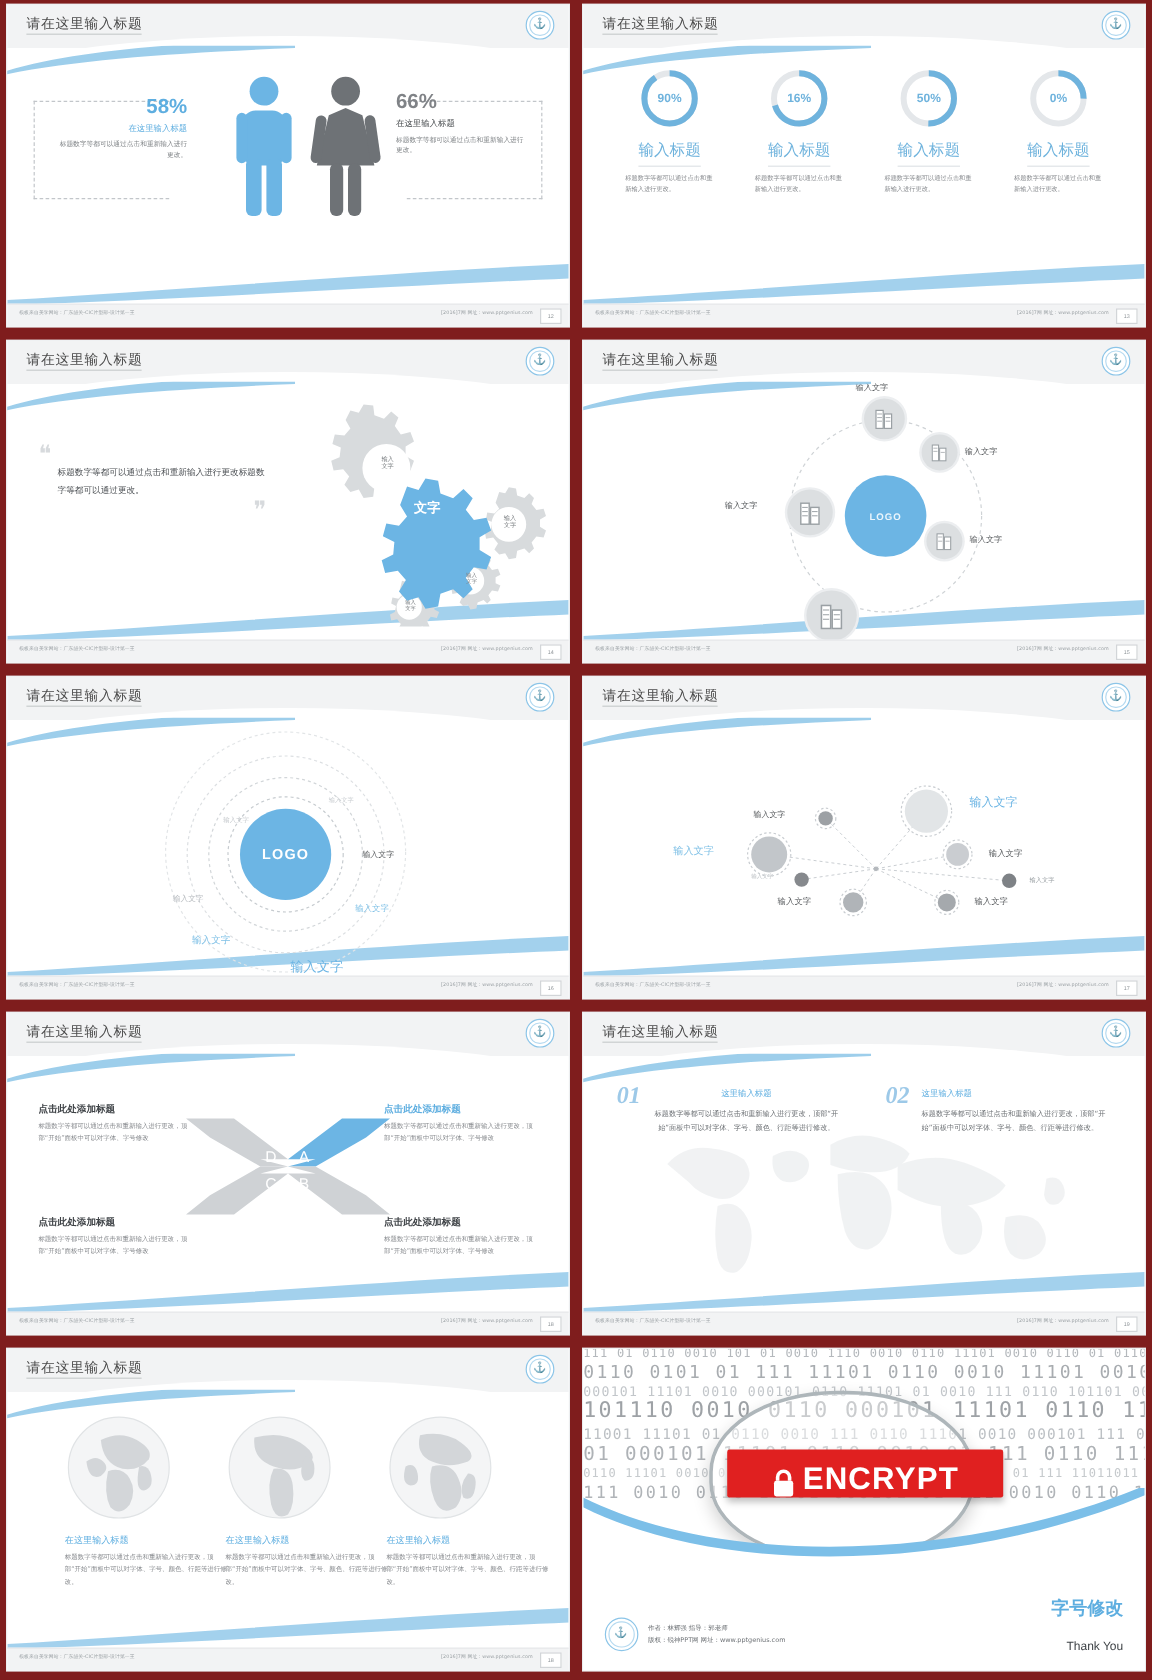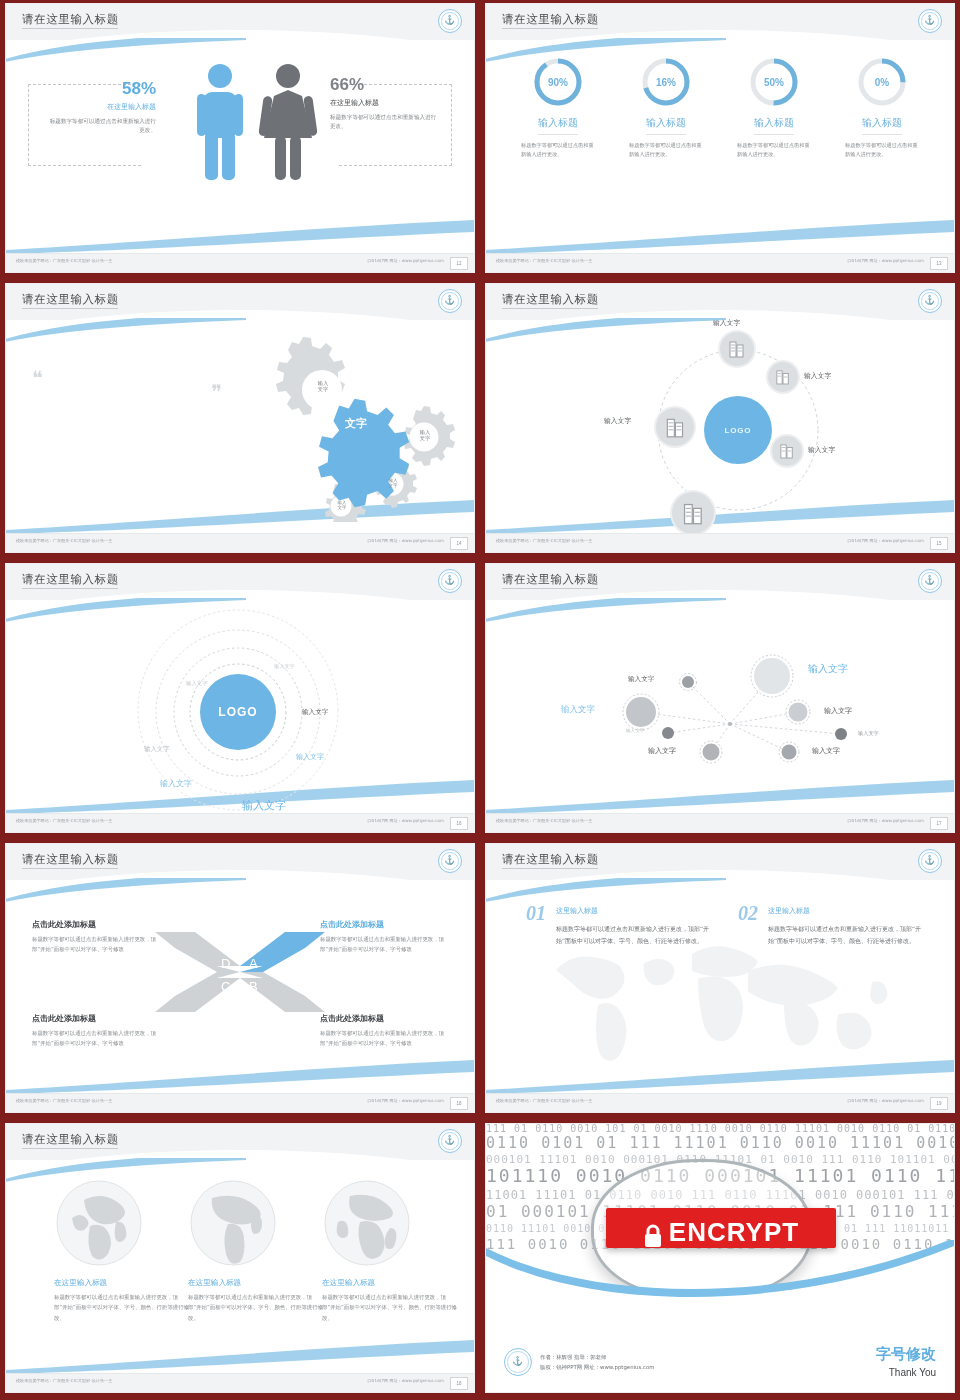--- a/index.html
+++ b/index.html
@@ -61,21 +61,21 @@
   .fig-man{left:186px;}
   .fig-woman{left:252px;}
 
   
   .donuts{position:absolute;left:0;top:16px;width:100%;display:flex;justify-content:center;gap:22px;}
   .donut-col{width:86px;text-align:center;}
   .donut{position:relative;width:52px;height:52px;margin:0 auto;}
   .donut svg{display:block;}
   .donut-val{position:absolute;left:0;top:0;width:100%;height:100%;display:flex;align-items:center;
     justify-content:center;font-size:10px;font-weight:bold;color:#6fb3dd;}
-  .donut-label{margin-top:8px;font-size:10px;color:#6fb3dd;padding-bottom:4px;border-bottom:1px solid #dfe3e6;
+  .donut-label{margin-top:8px;font-size:13px;color:#6fb3dd;padding-bottom:4px;border-bottom:1px solid #dfe3e6;
     display:inline-block;}
   .donut-note{margin-top:6px;font-size:5.2px;color:#86898d;line-height:1.7;text-align:left;padding:0 6px;}
 
   
   .quote-block{position:absolute;left:26px;top:52px;width:190px;}
   .qmark{font-size:20px;color:#d7dadd;font-family:"DejaVu Serif",serif;line-height:.6;}
   .qtext{font-size:7.2px;color:#4d5155;line-height:2.15;margin-left:16px;margin-top:2px;}
   .qmark2{font-size:20px;color:#d7dadd;font-family:"DejaVu Serif",serif;text-align:right;line-height:.6;margin-top:2px;}
   .gears{position:absolute;right:10px;top:12px;width:230px;height:190px;}
   .gear-txt{position:absolute;text-align:center;line-height:1.15;color:#7d8184;font-size:5.2px;}
@@ -127,21 +127,21 @@
     display:flex;align-items:flex-end;justify-content:center;gap:6px;z-index:3;
     box-shadow:0 3px 6px rgba(0,0,0,.25);margin-left:24px;}
   .enctext{color:#ffffff;font-size:26px;font-weight:bold;letter-spacing:1px;font-family:"Liberation Sans",sans-serif;}
   .lens{position:absolute;left:105px;top:35px;width:215px;height:135px;border-radius:48% 48% 46% 46%;
     border:3px solid #aeb6ba;background:rgba(255,255,255,.45);z-index:2;box-shadow:0 6px 14px rgba(0,0,0,.18);}
   .enc-curve{position:absolute;left:0;bottom:52px;width:100%;height:100px;z-index:4;overflow:hidden;}
   .enc-foot{position:absolute;left:18px;bottom:16px;z-index:6;display:flex;align-items:center;gap:8px;}
   .enc-foot-txt div{font-size:5.4px;color:#6d7175;line-height:1.9;}
   .thanks{position:absolute;right:18px;bottom:14px;text-align:right;z-index:6;}
   .thanks-cn{font-size:15px;font-weight:bold;color:#5eaee0;line-height:1.1;}
-  .thanks-en{font-size:10px;color:#3f4347;margin-top:5px;text-align:right;}
+  .thanks-en{font-size:10px;color:#3f4347;margin-top:19px;text-align:right;}
 </style>
 </head>
 <body>
 
 <div class="grid">
 
   <div class="slide">
     <div class="slide-inner">
       <div class="hdr"></div>
       <div class="hdr-title cn">请在这里输入标题</div>
@@ -296,20 +296,21 @@
             <path d="M0 24 C60 4,150 -2,250 -6 L250 2 C150 6,60 12,0 26 Z" fill="#8cc6e8" opacity=".85"></path>
           </svg>
       </div>
       <div class="seal">
           <span class="seal-mark">⚓</span>
         </div>
 
       <div class="body">
         <div class="quote-block">
           <div class="qmark">❝</div>
+          <div class="qtext cn">标题数字等都可以通过点击和重新输入进行更改标题数字等都可以通过更改。</div>
           <div class="qmark2">❞</div>
         </div>
 
         <div class="gears">
           <svg width="230" height="190" viewBox="0 0 230 190">
             <g fill="#d8dbdd">
 
               <path d="M62 10 l7 2 4-7 8 1 1 8 8 3 6-6 6 5-3 7 5 7 8-2 3 8-7 4 0 8 7 4 -3 8 -8-2 -5 7 3 7 -6 5 -6-6 -8 3 -1 8 -8 1 -4-7 -7 2 -5-6 4-7 -5-6 -8 1 -2-8 7-3 1-8 -7-3 2-8 8 1 5-6 -4-7z" transform="translate(-4,0)"></path>
               <circle cx="88" cy="58" r="20" fill="#ffffff"></circle>
             </g>
@@ -655,21 +656,21 @@
             <path d="M206 78 q20-12 40-6 t26 14 q-6 14 -24 16 -22 2 -42-6 z"></path>
             <path d="M212 104 q24-6 36 6 t8 34 q-4 22 -18 26 -14 2 -20-16 -6-22 -6-50 z"></path>
             <path d="M262 96 q30-12 56-2 t34 20 q-8 14 -34 18 -30 4 -56-14 z"></path>
             <path d="M298 130 q22-4 30 8 t2 26 q-8 14 -20 10 -12-6 -12-44 z"></path>
             <path d="M352 142 q22-6 30 8 t-2 24 q-14 10 -24 0 -8-12 -4-32 z"></path>
             <path d="M158 88 q14-8 24-2 t4 18 q-8 10 -20 6 -10-6 -8-22 z"></path>
             <path d="M386 108 q10-4 14 6 t-4 16 q-10 4 -12-8 z"></path>
           </g>
         </svg>
 
-        <div class="num-item" style="left:40px;top:26px;">
+        <div class="num-item" style="left:28px;top:26px;text-align:center;">
           <span class="num-big">01</span>
           <div class="num-t cn" style="padding-left:30px;">这里输入标题</div>
           <div class="num-p cn">标题数字等都可以通过点击和重新输入进行更改，顶部“开始”面板中可以对字体、字号、颜色、行距等进行修改。</div>
         </div>
         <div class="num-item" style="left:252px;top:26px;">
           <span class="num-big">02</span>
           <div class="num-t cn" style="padding-left:30px;">这里输入标题</div>
           <div class="num-p cn">标题数字等都可以通过点击和重新输入进行更改，顶部“开始”面板中可以对字体、字号、颜色、行距等进行修改。</div>
         </div>
       </div>

